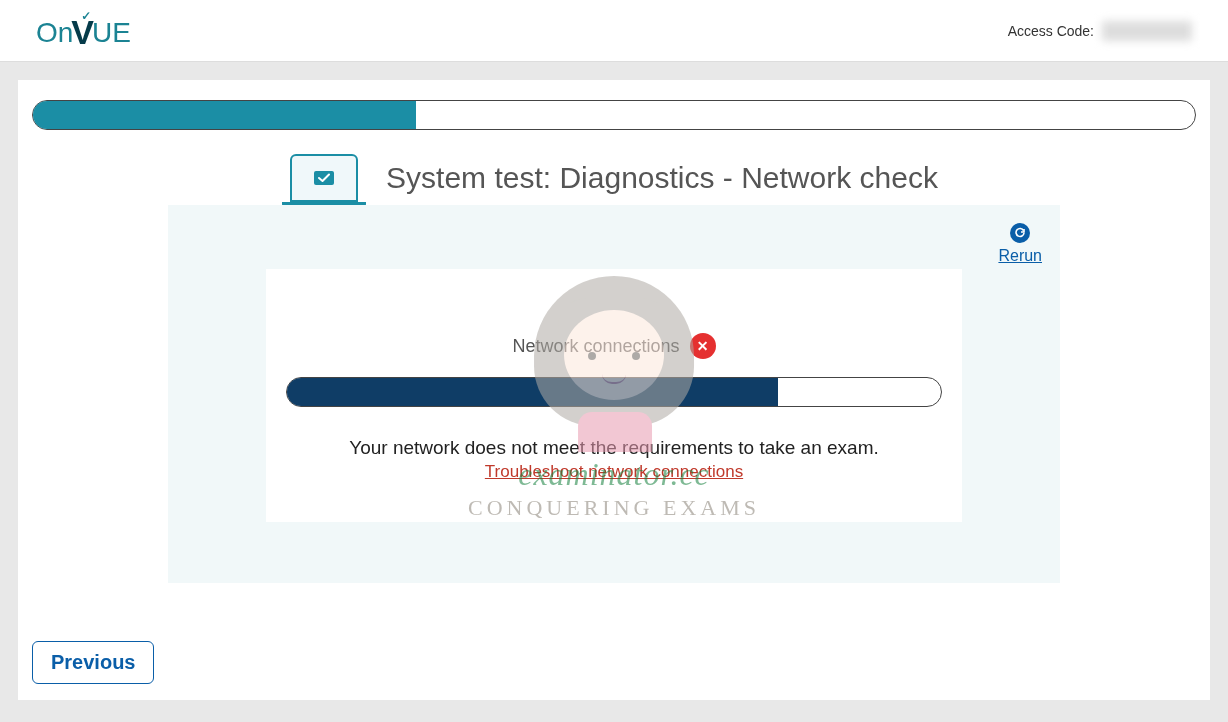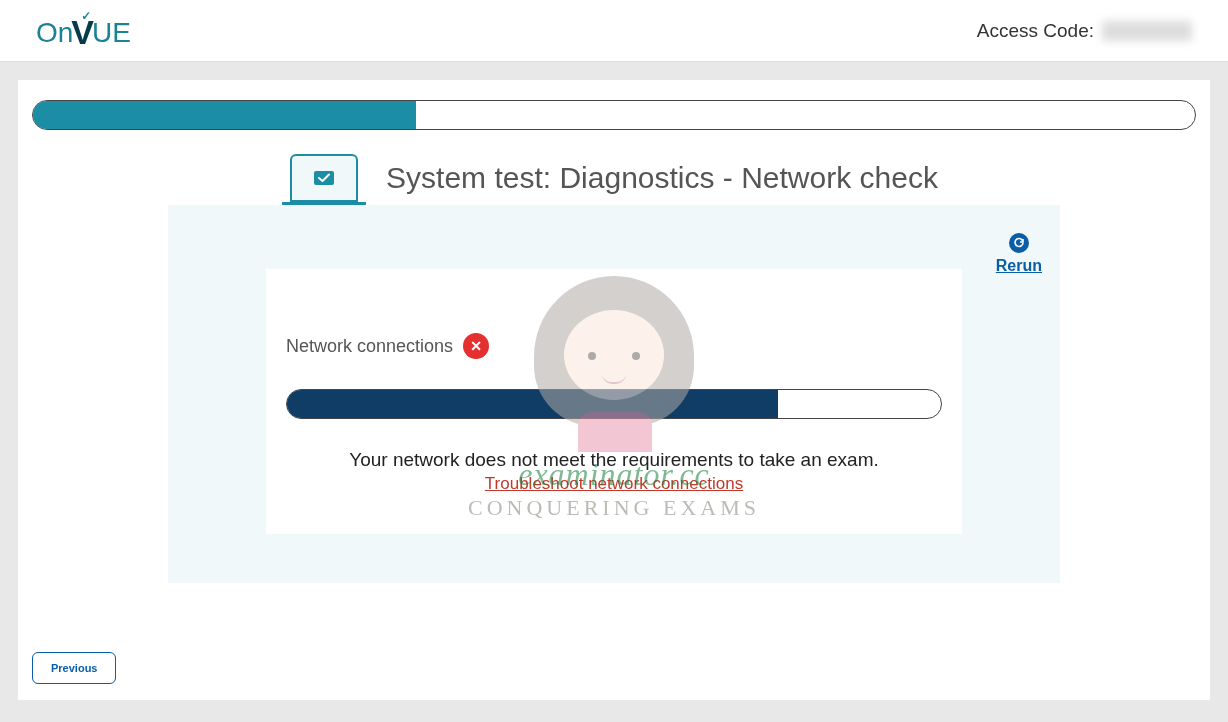--- a/index.html
+++ b/index.html
@@ -35,21 +35,21 @@
       top: 2px;
     }
     .logo .check-mark {
       position: absolute;
       top: -4px;
       left: 10px;
       font-size: 12px;
       color: #1b8393;
     }
     .access-code {
-      font-size: 19px;
+      font-size: 14px;
       color: #333;
       display: flex;
       align-items: center;
       gap: 8px;
     }
     .access-code-value {
       display: inline-block;
       width: 90px;
       height: 20px;
       filter: blur(4px);
@@ -117,24 +117,23 @@
     }
     .inner-panel {
       background: #f1f8f9;
       margin: 0 150px;
       padding: 24px 18px 34px 18px;
       position: relative;
       min-height: 378px;
     }
     .rerun-block {
       position: absolute;
-      top: 28px;
+      top: 18px;
       right: 18px;
       text-align: center;
-      font-weight: bold;
     }
     .rerun-icon {
       width: 20px;
       height: 20px;
       background: #0a5ea8;
       border-radius: 50%;
       display: inline-flex;
       align-items: center;
       justify-content: center;
       color: #fff;
@@ -151,23 +150,23 @@
     .center-card {
       background: #fff;
       margin: 40px 80px 0 80px;
       padding: 64px 20px 40px 20px;
       text-align: center;
       position: relative;
     }
     .net-row {
       display: flex;
       align-items: center;
-      justify-content: flex-start;
+      justify-content: center;
       gap: 10px;
-      margin-bottom: 30px;
+      margin-bottom: 18px;
     }
     .net-label {
       font-size: 18px;
       color: #555;
     }
     .fail-icon {
       width: 26px;
       height: 26px;
       border-radius: 50%;
       background: #e53030;
@@ -203,21 +202,21 @@
       cursor: pointer;
     }
     .previous-btn {
       position: absolute;
       bottom: 16px;
       left: 14px;
       background: #fff;
       border: 1.5px solid #0a5ea8;
       color: #0a5ea8;
       font-weight: 600;
-      font-size: 11px;
+      font-size: 20px;
       padding: 9px 18px;
       border-radius: 6px;
       cursor: pointer;
     }
     
     .watermark {
       position: absolute;
       top: 190px;
       left: 50%;
       transform: translateX(-50%);

